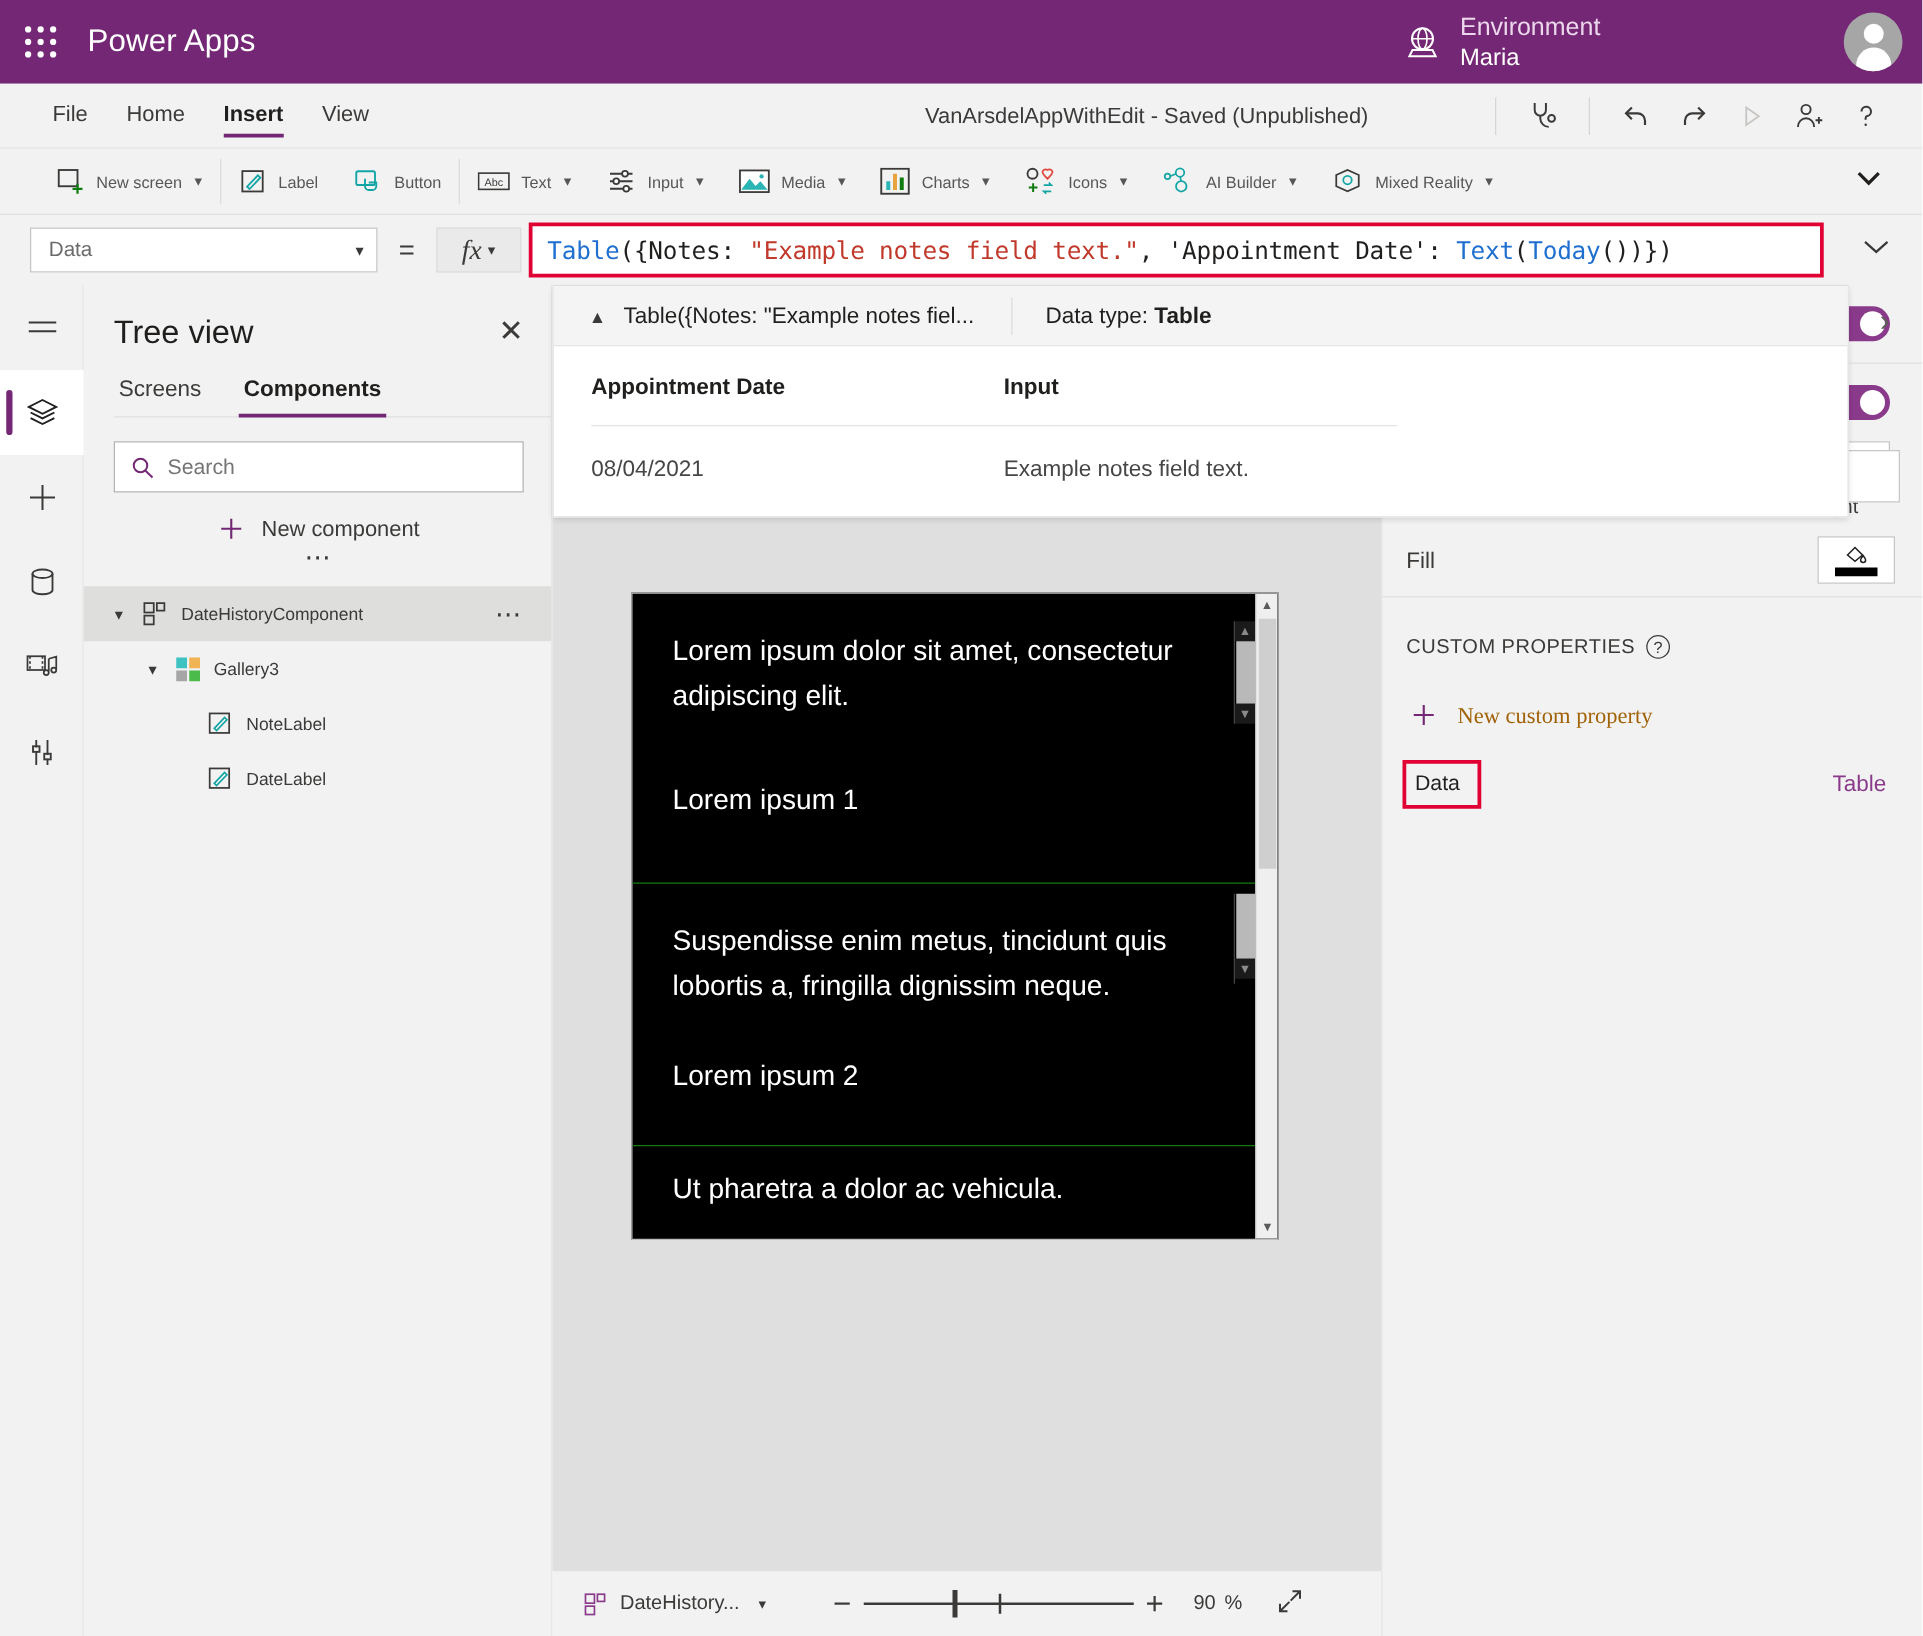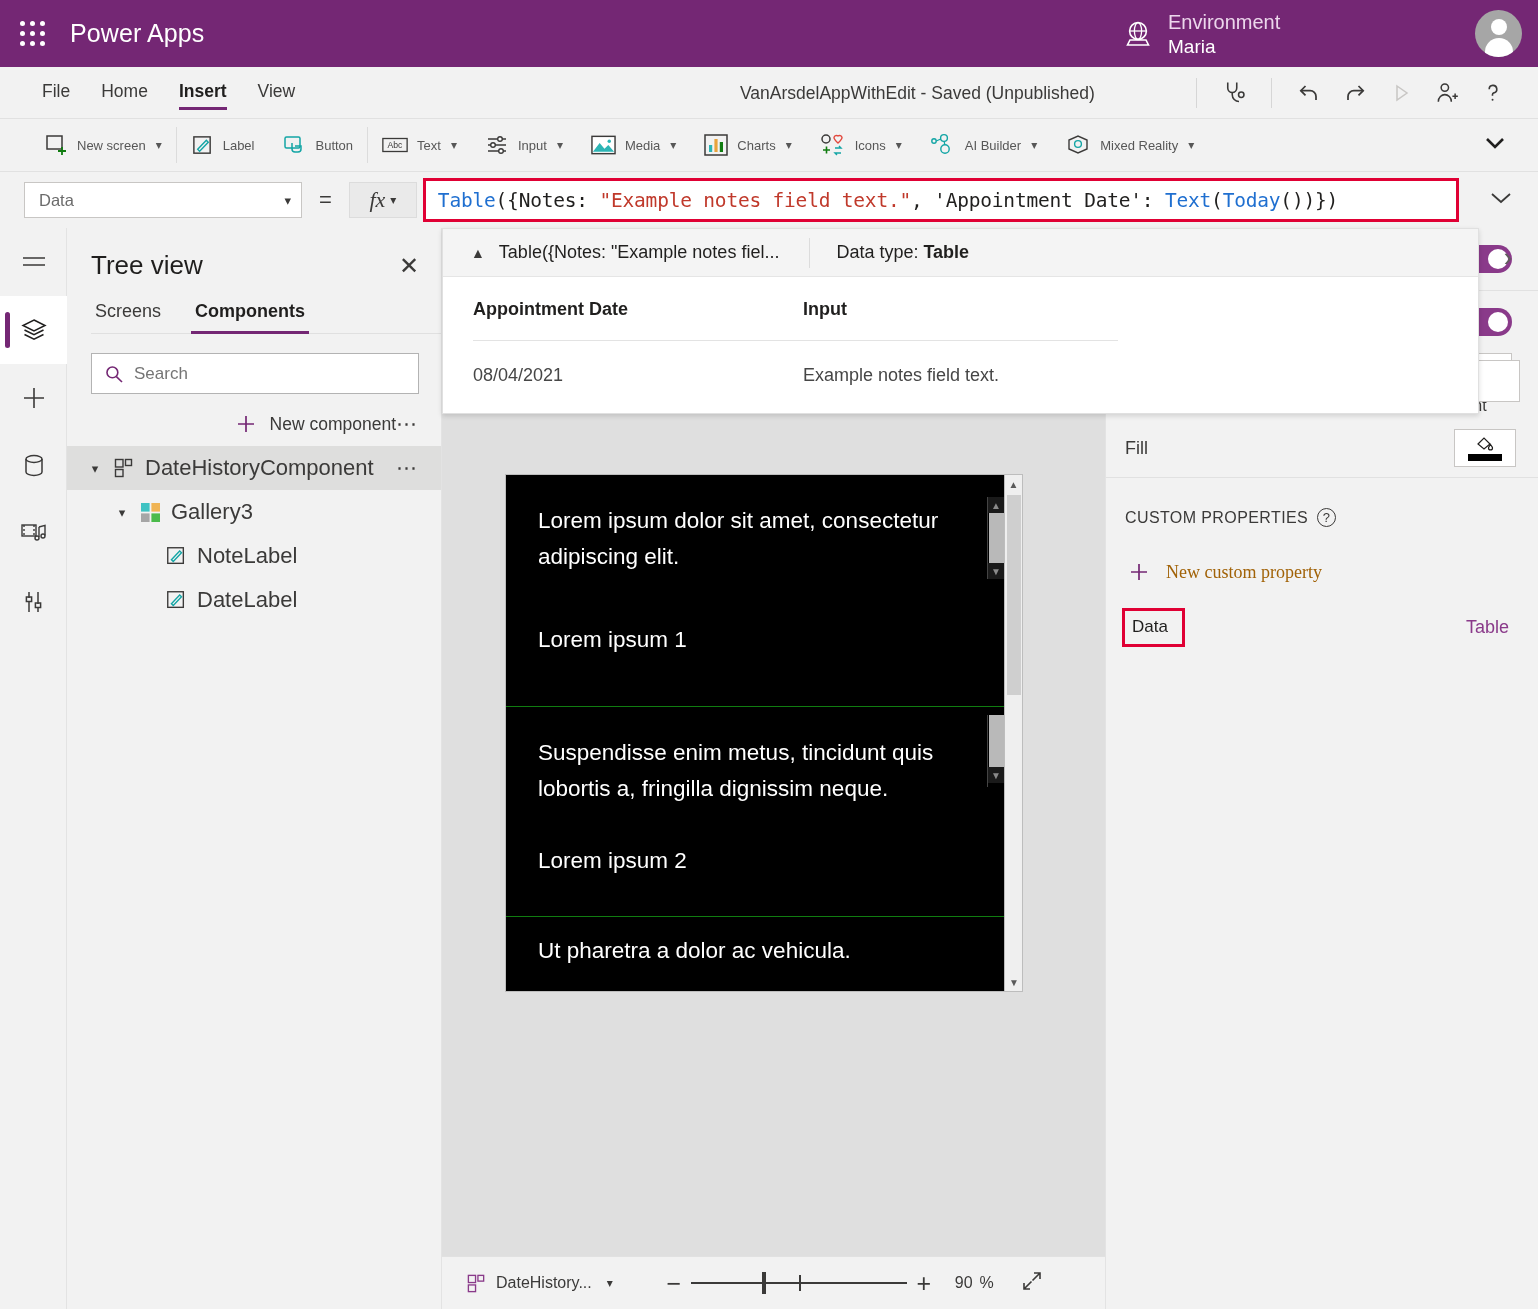--- a/index.html
+++ b/index.html
@@ -141,29 +141,29 @@
     bottom:-1px; height:3px; background:#742774; }
   .tree-search {
     margin: 19px 22px 0 24px; height: 41px; background: #fff;
     border: 1px solid #b3b3b3; display: flex; align-items: center; padding: 0 12px; gap: 10px;
   }
   .tree-search input {
     border: none; outline: none; font-size: 17px; color: #605e5c;
     font-family: "Liberation Sans", sans-serif; flex: 1; background: transparent;
   }
   .newcomp { display: flex; align-items: center; margin: 8px 0 0 0;
-    padding: 10px 22px 10px 24px; cursor: pointer; justify-content: flex-end; }
+    padding: 10px 22px 10px 24px; cursor: pointer; justify-content: flex-end; flex-direction: column; }
   .newcomp-left { display: flex; align-items: center; gap: 13px; }
   .newcomp .lbl { font-size: 17.5px; color: #3b3a39; }
   .dots { color: #3b3a39; font-size: 21px; letter-spacing: 2px; cursor: pointer; }
   .node { display: flex; align-items: center; height: 44px; cursor: pointer;
     justify-content: space-between; padding-right: 22px; }
   .node.selected { background: #dededd; }
   .node-left { display: flex; align-items: center; gap: 10px; }
-  .node .nlbl { font-size: 22px; color: #3b3a39; }
+  .node .nlbl { font-size: 14px; color: #3b3a39; }
   .chevsm { width: 16px; color: #3b3a39; font-size: 13px; display: inline-block; text-align:center;}
 
   
   .canvasarea {
     position: absolute; left: 442px; top: 412px; width: 663px; height: 844px;
     background: #dfdfdf;
   }
   .canvas-bottom {
     position: absolute; left: 442px; top: 1256px; width: 663px; height: 53px;
     background: #f2f2f2; border-top: 1px solid #e1e1e1;

